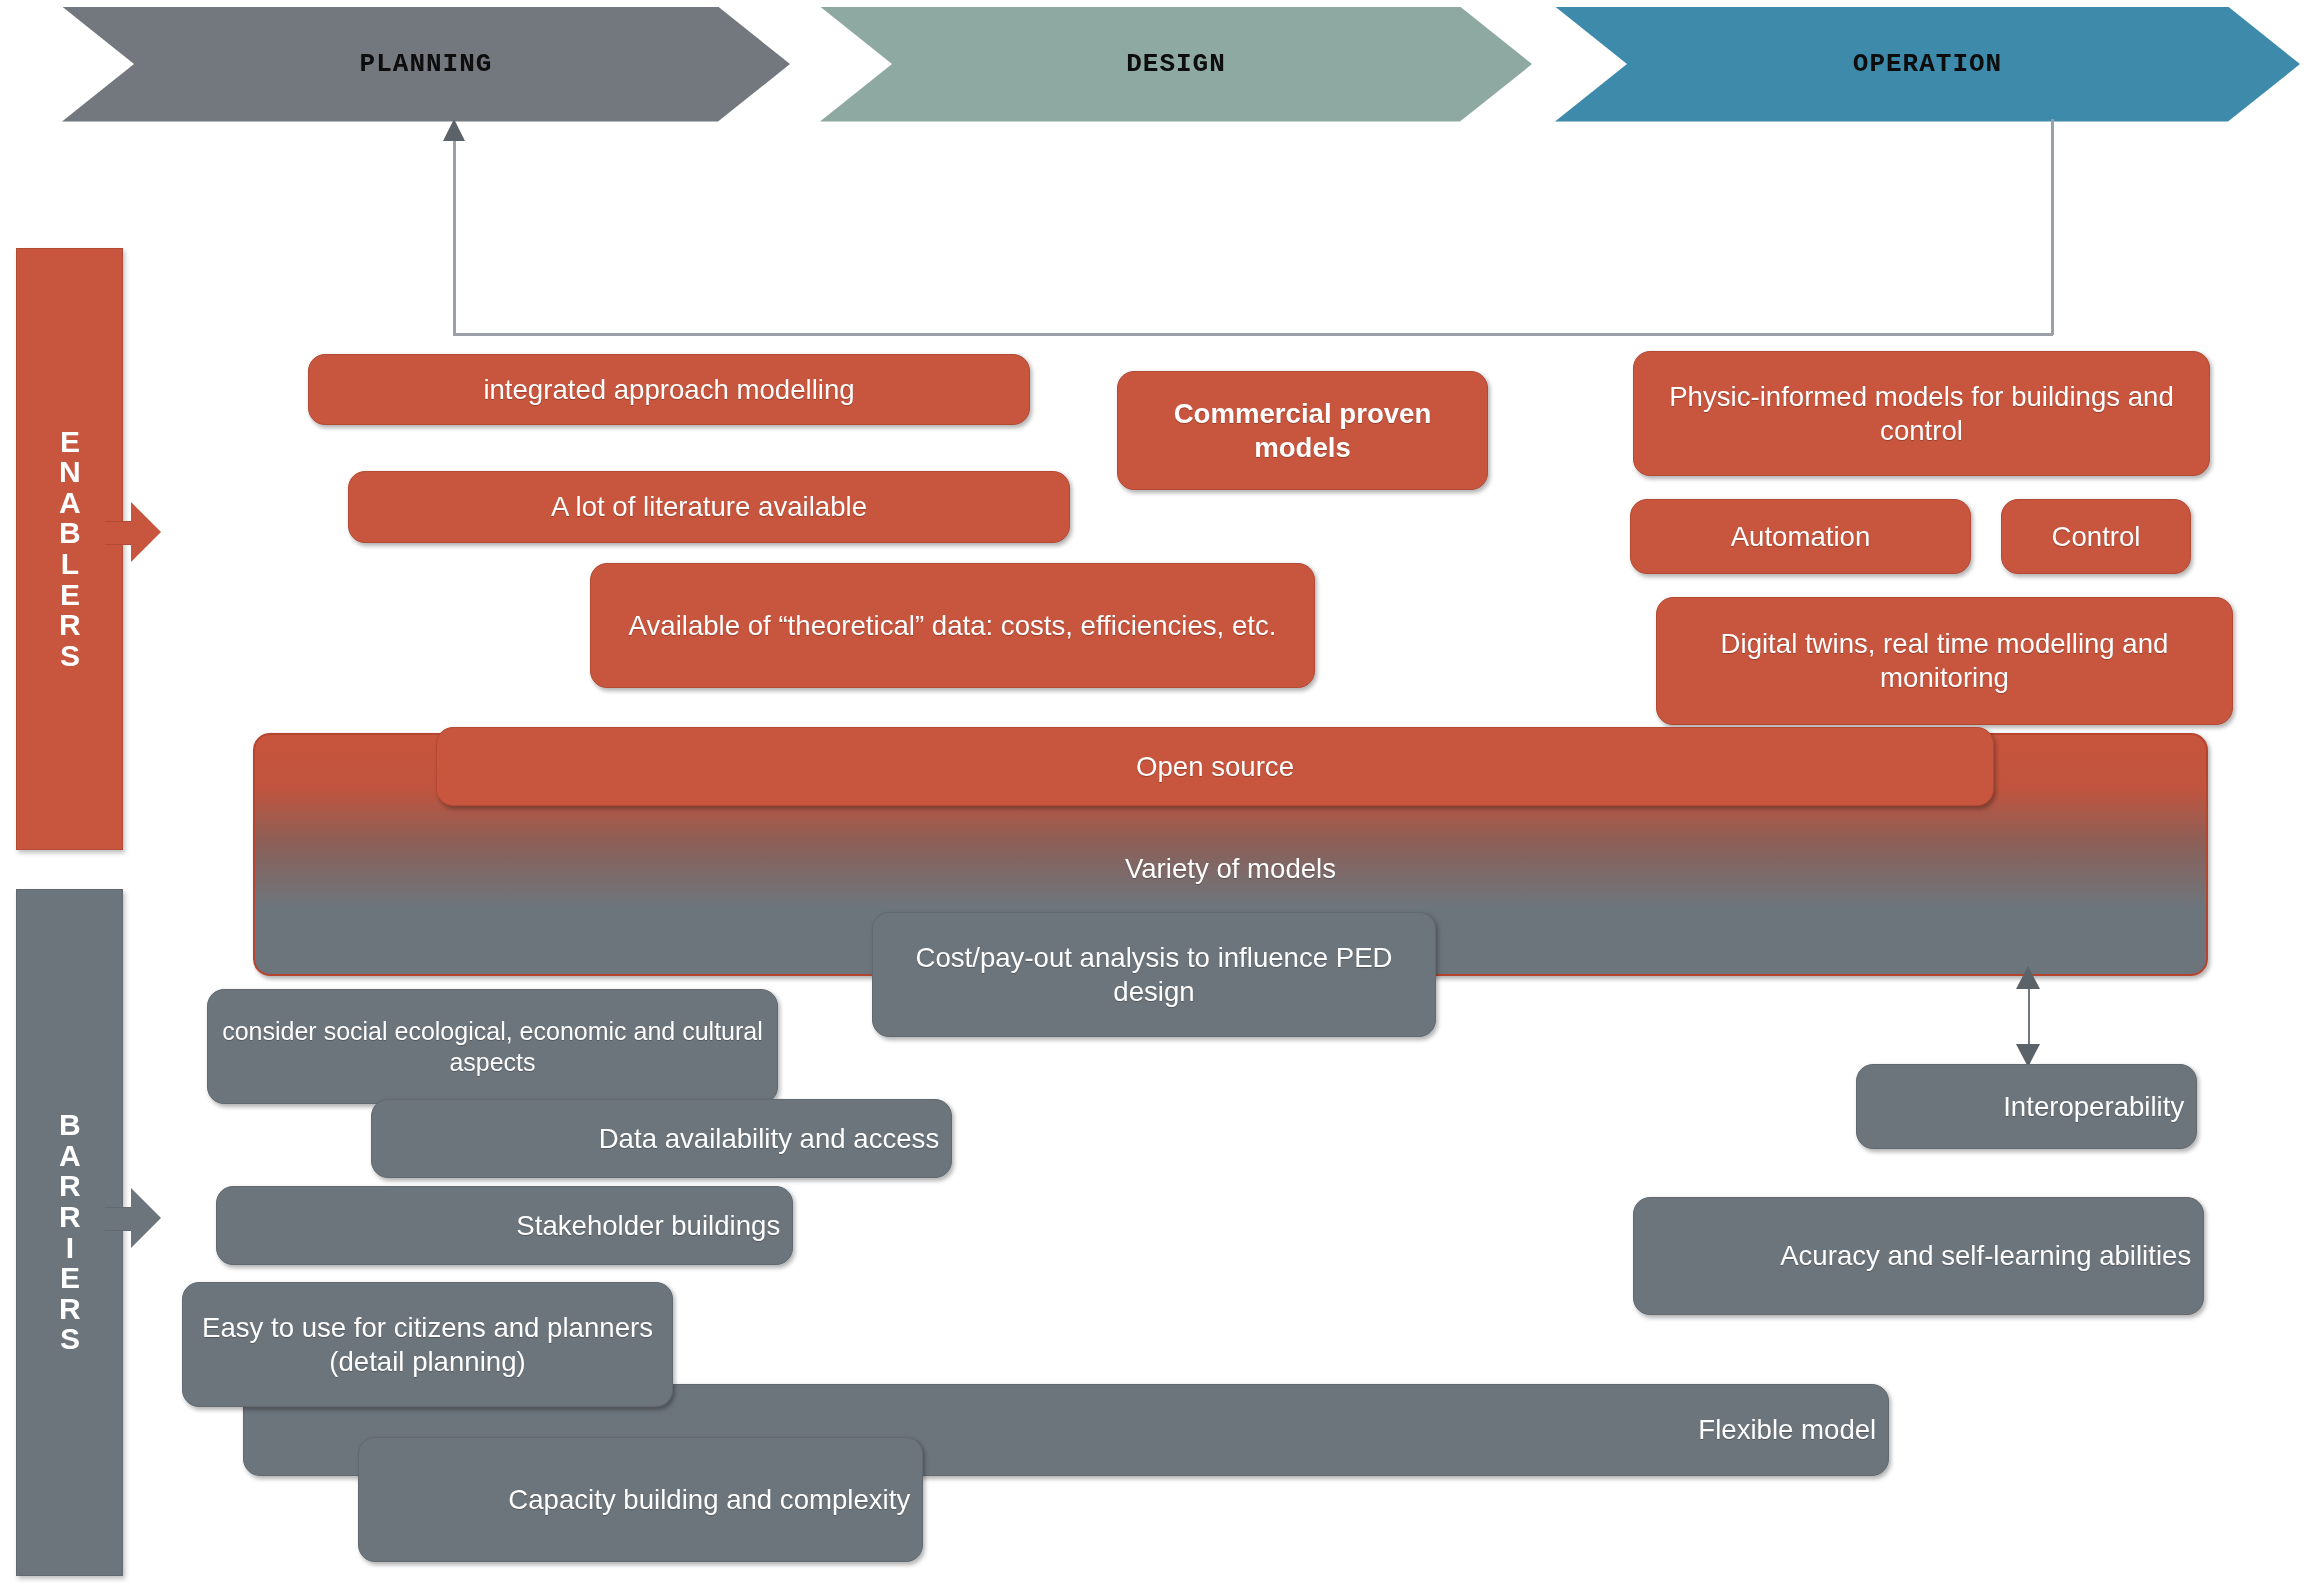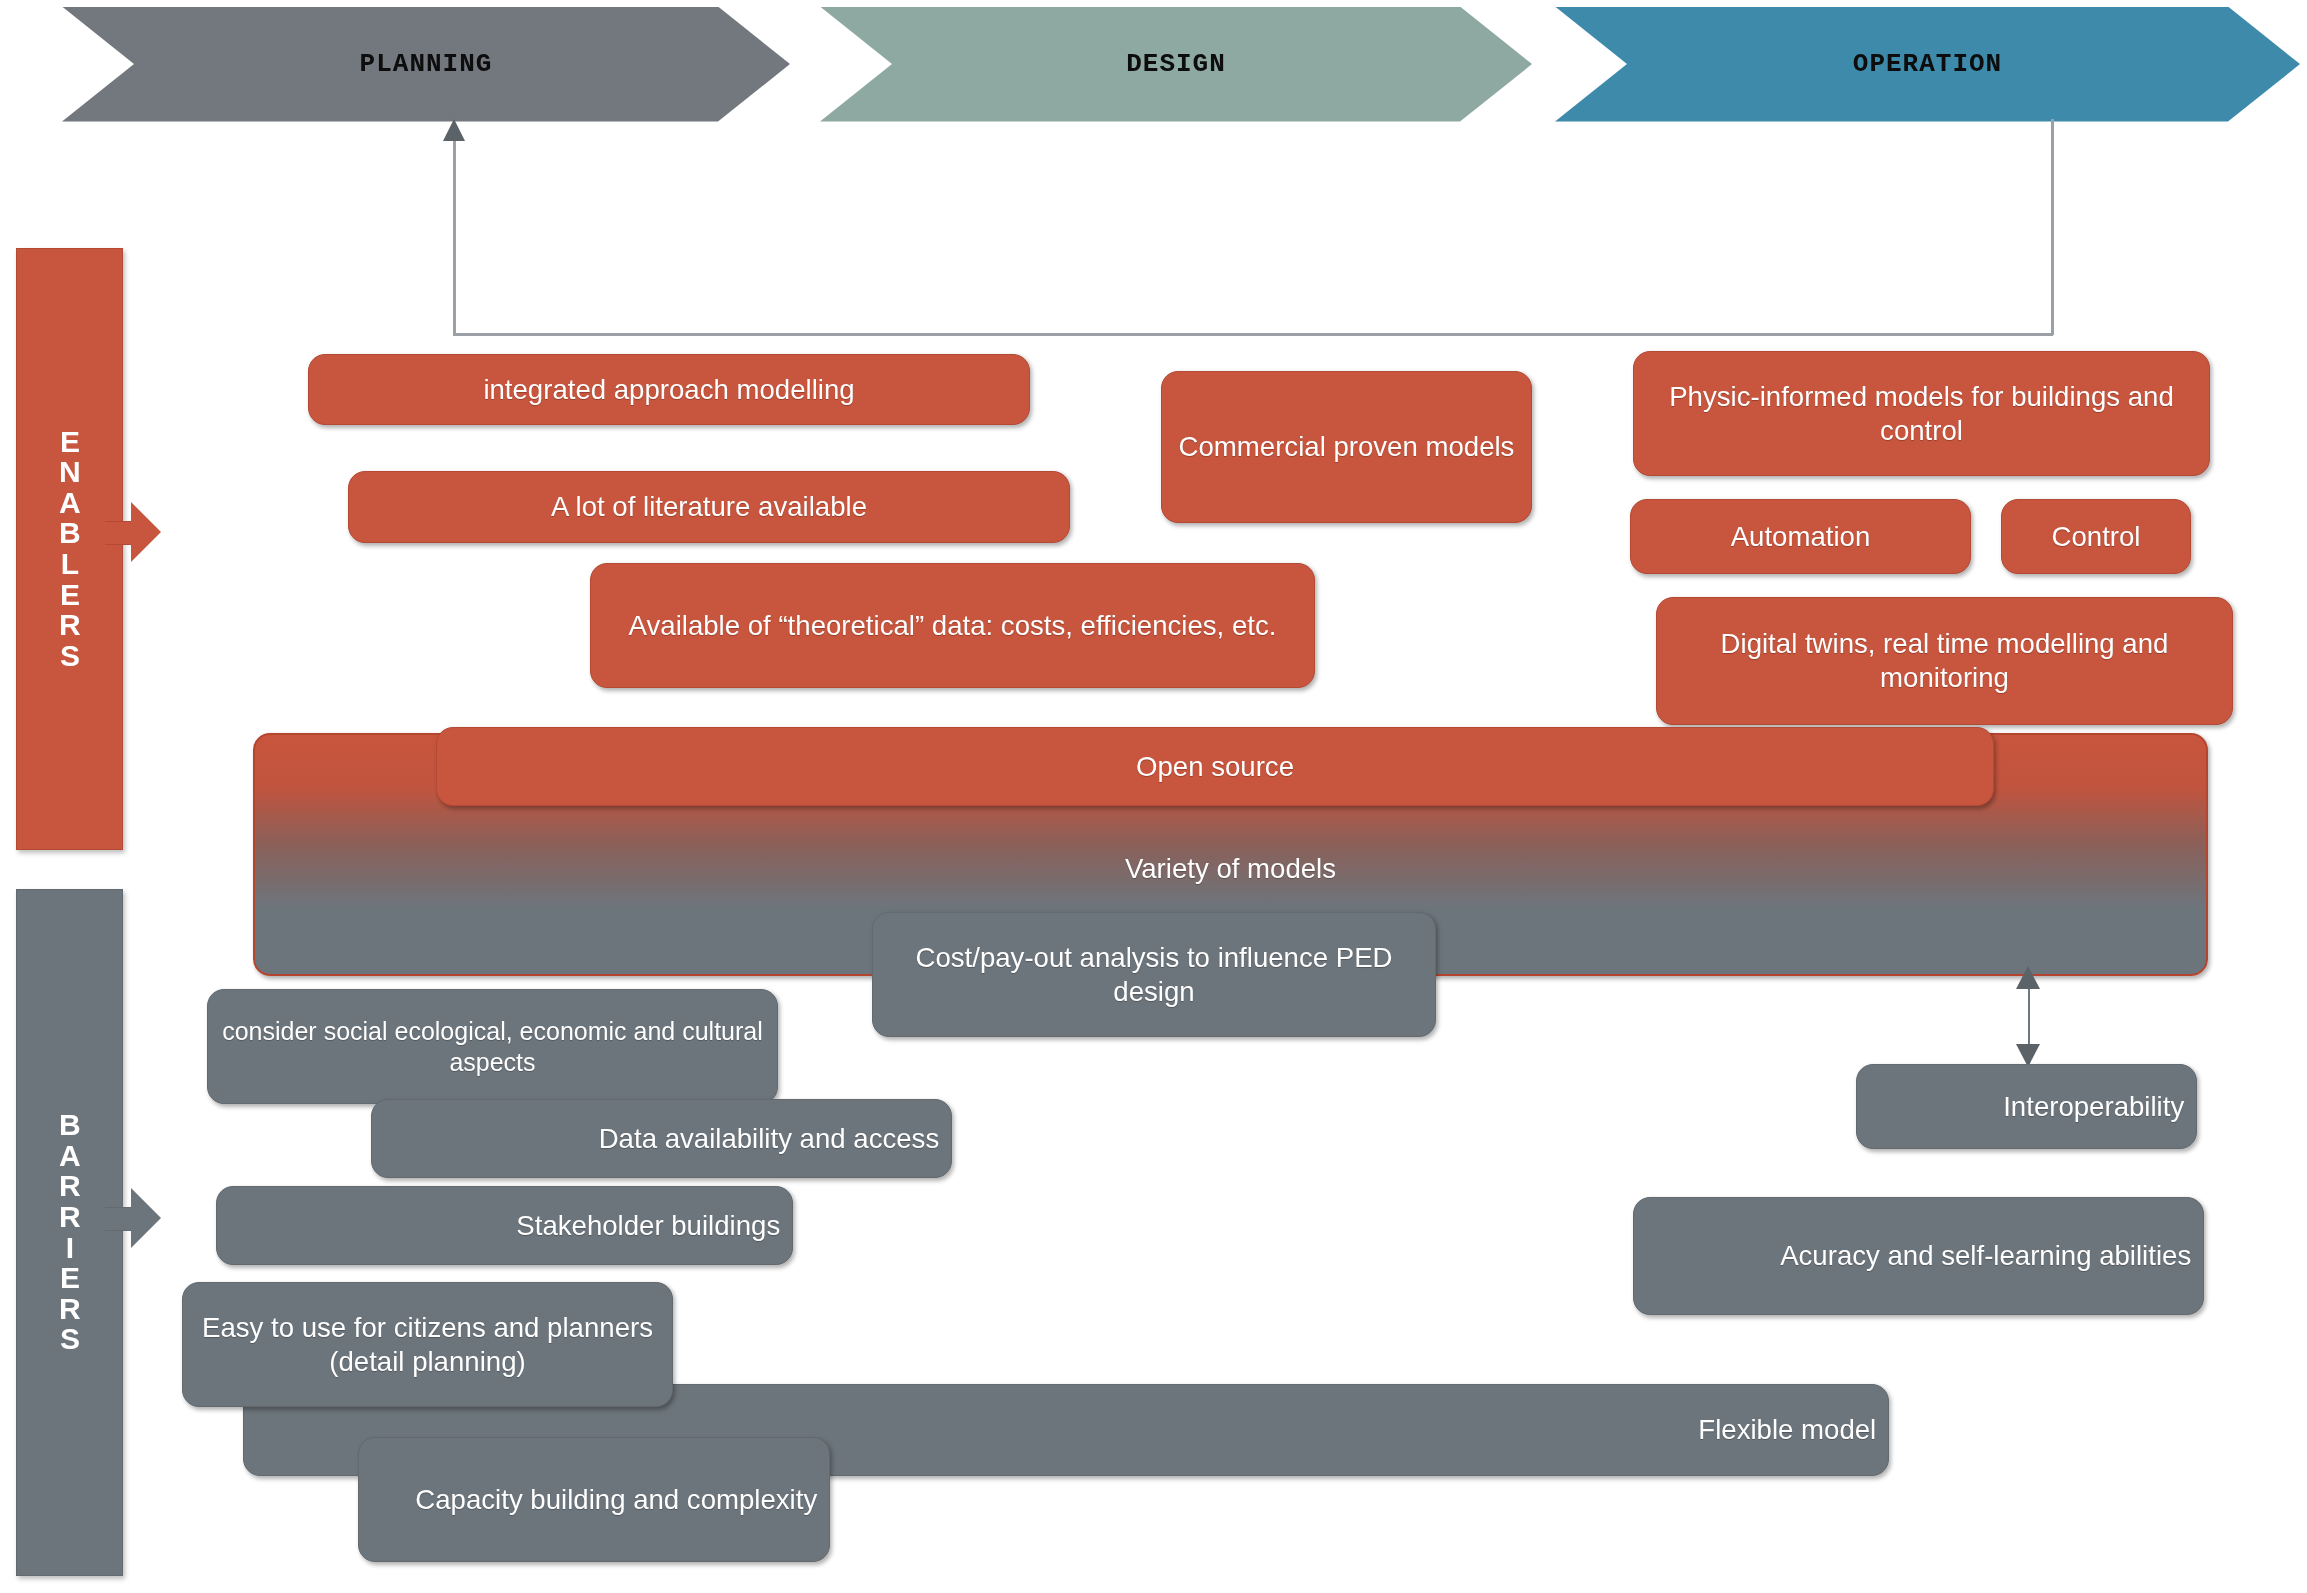--- a/index.html
+++ b/index.html
@@ -157,21 +157,21 @@
   </div>
 
   <div class="node enabler" style="left:348px;top:471px;width:722px;height:72px;">
     <span>A lot of literature available</span>
   </div>
 
   <div class="node enabler" style="left:590px;top:563px;width:725px;height:125px;">
     <span>Available of “theoretical” data: costs, efficiencies, etc.</span>
   </div>
 
-  <div class="node enabler" style="left:1161px;top:371px;width:371px;height:152px;">
+  <div class="node enabler" style="left:1117px;top:371px;width:371px;height:119px;font-weight:bold;">
     <span>Commercial proven models</span>
   </div>
 
   <div class="node enabler" style="left:1633px;top:351px;width:577px;height:125px;">
     <span>Physic-informed models for buildings and control</span>
   </div>
 
   <div class="node enabler" style="left:1630px;top:499px;width:341px;height:75px;">
     <span>Automation</span>
   </div>
@@ -221,18 +221,18 @@
   </div>
 
   <div class="node barrier" style="left:182px;top:1282px;width:491px;height:125px;z-index:4;">
     <span>Easy to use for citizens and planners (detail planning)</span>
   </div>
 
   <div class="node barrier" style="left:243px;top:1384px;width:1646px;height:92px;z-index:3;">
     <span>Flexible model</span>
   </div>
 
-  <div class="node barrier" style="left:358px;top:1437px;width:472px;height:125px;z-index:5;padding-left:26px;">
+  <div class="node barrier" style="left:358px;top:1437px;width:565px;height:125px;z-index:5;padding-left:26px;">
     <span>Capacity building and complexity</span>
   </div>
 
 </div>
 
 
 </body></html>

